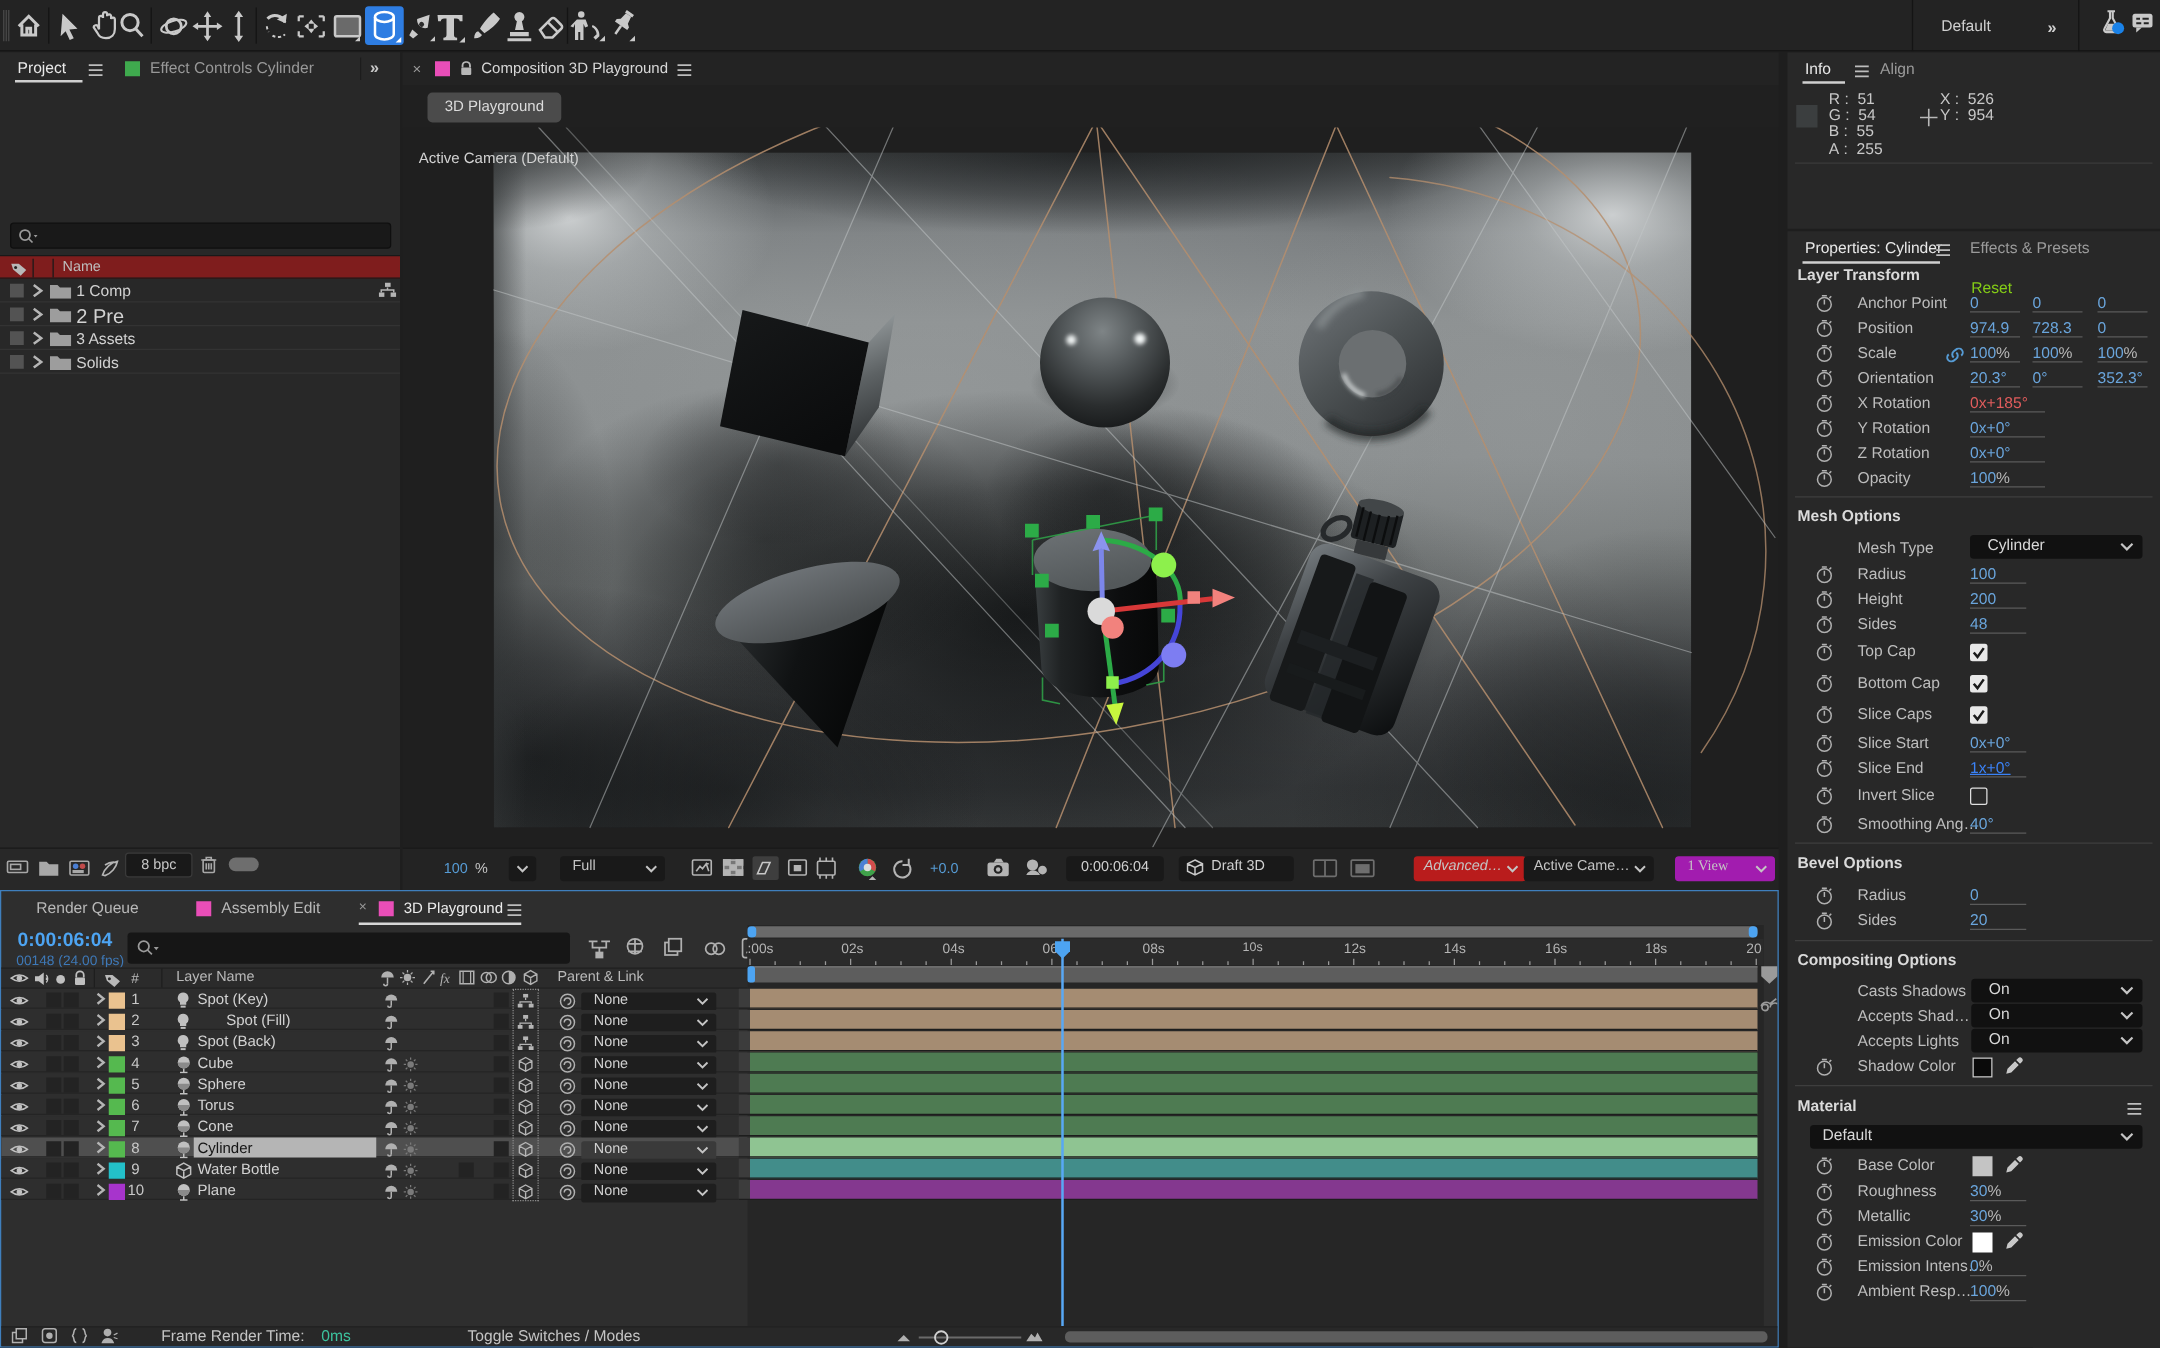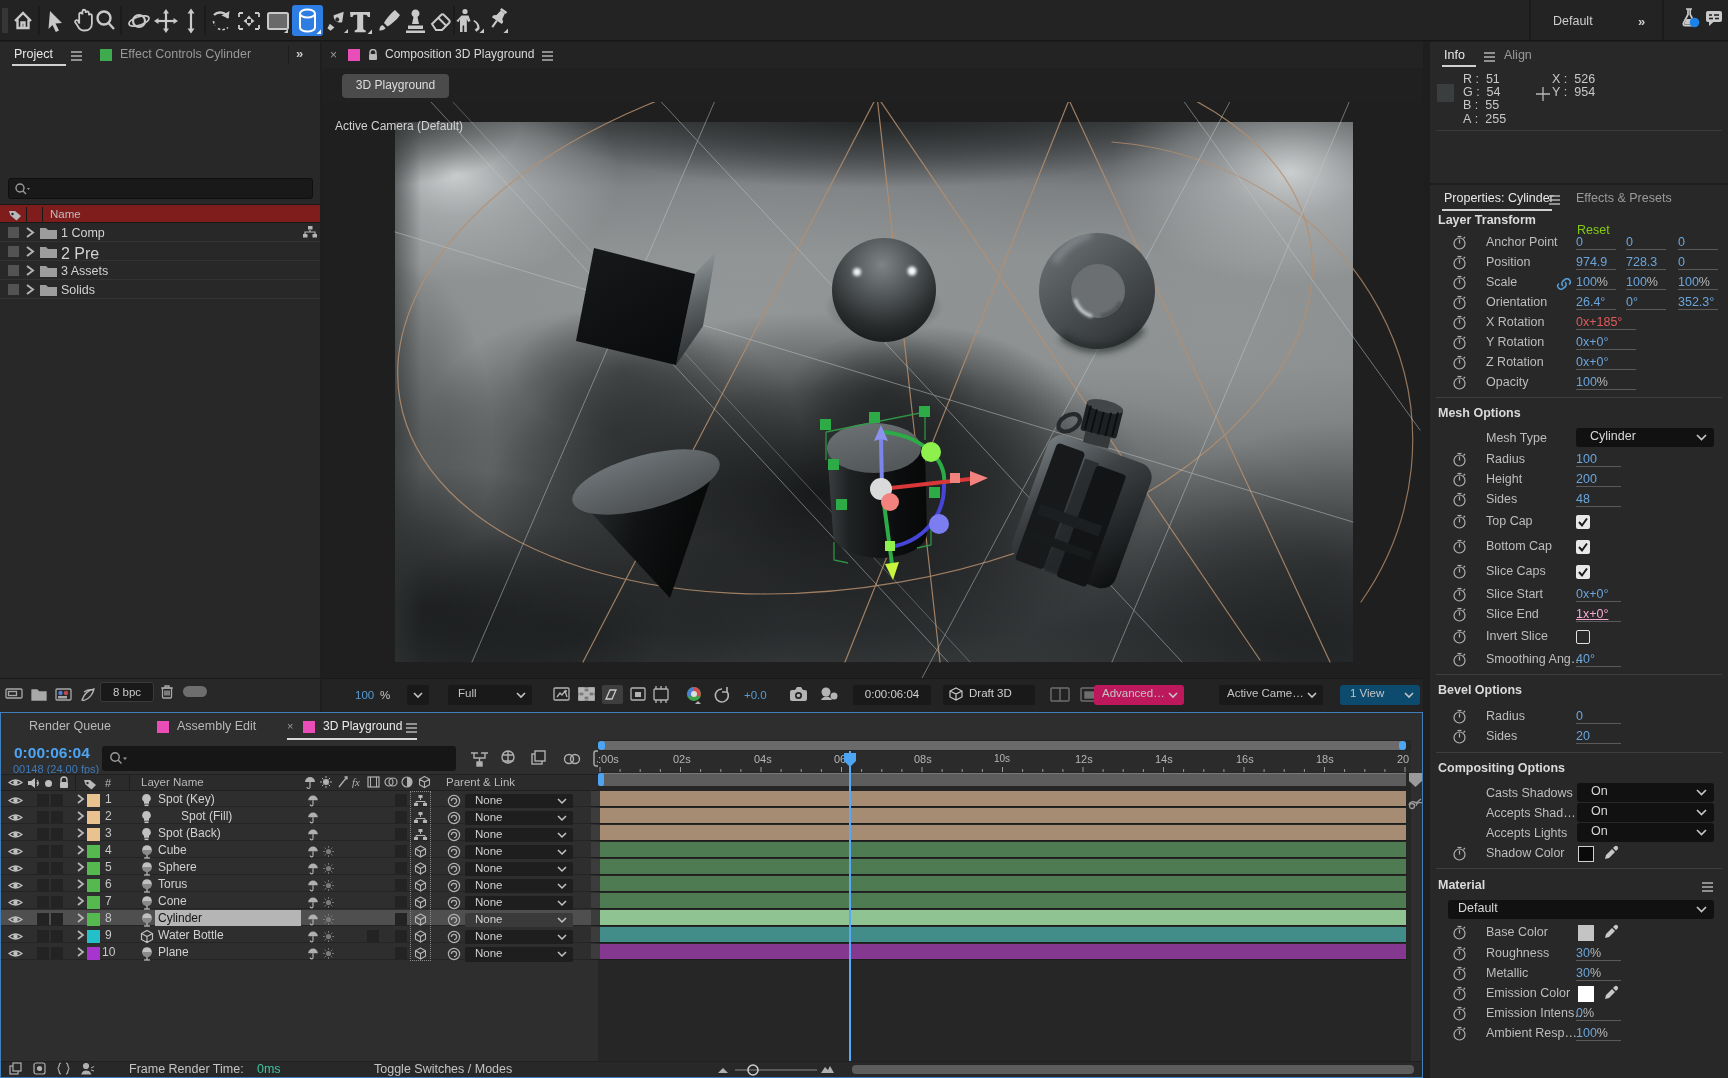--- a/index.html
+++ b/index.html
@@ -563,33 +563,33 @@
    <span class="abs" style="left:26px;top:2px;color:#d0d0d0;">Draft 3D</span>
   </div>
   <svg class="abs" width="60" height="22" style="left:727px;top:5px">
    <g stroke="#6e6e6e" stroke-width="1.4" fill="none">
           <rect x="2" y="4" width="18" height="13" rx="1"></rect>
           <line x1="11" y1="4" x2="11" y2="17"></line>
           <rect x="32" y="4" width="18" height="13" rx="1"></rect>
           <rect x="36" y="8" width="10" height="6" fill="#6e6e6e"></rect>
         </g>
   </svg>
-  <div class="abs" style="left:772px;top:6px;width:90px;height:20px;background:#be185d;border-radius:3px;">
+  <div class="abs" style="left:809px;top:6px;width:90px;height:20px;background:#b91c1c;border-radius:3px;font-style:italic;">
    <span class="abs" style="left:8px;top:2px;">Advanced…</span>
    <svg width="10" height="7" style="position:absolute;left:74px;top:7px">
           <path d="M1 1 l4 4 4-4" stroke="#c4c4c4" stroke-width="1.6" fill="none"></path>
         </svg>
   </div>
   <div class="abs" style="left:897px;top:6px;width:104px;height:20px;background:#191919;border-radius:3px;">
    <span class="abs" style="left:8px;top:2px;">Active Came…</span>
    <svg width="10" height="7" style="position:absolute;left:88px;top:7px">
           <path d="M1 1 l4 4 4-4" stroke="#c4c4c4" stroke-width="1.6" fill="none"></path>
         </svg>
   </div>
-  <div class="abs" style="left:1018px;top:6px;width:80px;height:20px;background:#0c4a6e;border-radius:3px;">
+  <div class="abs" style="left:1018px;top:6px;width:80px;height:20px;background:#a21caf;border-radius:3px;font-family:Liberation Serif, serif;">
    <span class="abs" style="left:10px;top:2px;">1 View</span>
    <svg width="10" height="7" style="position:absolute;left:64px;top:7px">
           <path d="M1 1 l4 4 4-4" stroke="#c4c4c4" stroke-width="1.6" fill="none"></path>
         </svg>
   </div>
  </div>
 </div>
 
 <div class="panel" id="info" style="left:1430px;top:42px;width:298px;height:141px;background:#282828;font-size:12.5px;color:#c8c8c8;">
  <span class="abs" style="left:14px;top:6px;color:#e8e8e8;">Info</span>
@@ -662,21 +662,21 @@
 <span class="abs" style="left:248px;top:90px;color:#6aa5dc;border-bottom:1px solid #5a5a5a;min-width:40px;">100<span style="color:#b8b8b8">%</span></span>
 <svg class="abs" width="15" height="15" style="left:22px;top:110px">
       <g fill="none" stroke="#b0b0b0" stroke-width="1.2">
         <circle cx="7.5" cy="8.5" r="5.5"></circle>
         <line x1="7.5" y1="8.5" x2="7.5" y2="4.5"></line>
         <line x1="5.5" y1="1.5" x2="9.5" y2="1.5"></line>
         <line x1="11.5" y1="3.5" x2="13" y2="2"></line>
       </g>
     </svg>
 <span class="abs" style="left:56px;top:110px;color:#bdbdbd;">Orientation</span>
-<span class="abs" style="left:146px;top:110px;color:#6aa5dc;border-bottom:1px solid #5a5a5a;min-width:40px;">26.4°</span>
+<span class="abs" style="left:146px;top:110px;color:#6aa5dc;border-bottom:1px solid #5a5a5a;min-width:40px;">20.3°</span>
 <span class="abs" style="left:196px;top:110px;color:#6aa5dc;border-bottom:1px solid #5a5a5a;min-width:40px;">0°</span>
 <span class="abs" style="left:248px;top:110px;color:#6aa5dc;border-bottom:1px solid #5a5a5a;min-width:40px;">352.3°</span>
 <svg class="abs" width="16" height="12" style="left:126px;top:93px">
       <g fill="none" stroke="#569bd4" stroke-width="1.6">
         <path d="M7 8 a3.2 3.2 0 0 1 0-5 l2-1.5 a3.2 3.2 0 0 1 4 5"></path>
         <path d="M9 4 a3.2 3.2 0 0 1 0 5 l-2 1.5 a3.2 3.2 0 0 1 -4-5"></path>
       </g>
     </svg>
 <svg class="abs" width="15" height="15" style="left:22px;top:130px">
       <g fill="none" stroke="#b0b0b0" stroke-width="1.2">
@@ -811,21 +811,21 @@
 <span class="abs" style="left:146px;top:402px;color:#6aa5dc;border-bottom:1px solid #5a5a5a;min-width:45px;">0x<span>+0°</span></span>
 <svg class="abs" width="15" height="15" style="left:22px;top:422px">
       <g fill="none" stroke="#b0b0b0" stroke-width="1.2">
         <circle cx="7.5" cy="8.5" r="5.5"></circle>
         <line x1="7.5" y1="8.5" x2="7.5" y2="4.5"></line>
         <line x1="5.5" y1="1.5" x2="9.5" y2="1.5"></line>
         <line x1="11.5" y1="3.5" x2="13" y2="2"></line>
       </g>
     </svg>
 <span class="abs" style="left:56px;top:422px;color:#bdbdbd;">Slice End</span>
-<span class="abs" style="left:146px;top:422px;color:#f9a8d4;border-bottom:1px solid #5a5a5a;min-width:45px;text-decoration:underline;">1x<span>+0°</span></span>
+<span class="abs" style="left:146px;top:422px;color:#3b82f6;border-bottom:1px solid #5a5a5a;min-width:45px;text-decoration:underline;">1x<span>+0°</span></span>
 <svg class="abs" width="15" height="15" style="left:22px;top:444px">
       <g fill="none" stroke="#b0b0b0" stroke-width="1.2">
         <circle cx="7.5" cy="8.5" r="5.5"></circle>
         <line x1="7.5" y1="8.5" x2="7.5" y2="4.5"></line>
         <line x1="5.5" y1="1.5" x2="9.5" y2="1.5"></line>
         <line x1="11.5" y1="3.5" x2="13" y2="2"></line>
       </g>
     </svg>
 <span class="abs" style="left:56px;top:444px;color:#bdbdbd;">Invert Slice</span>
 <div class="abs" style="left:146px;top:445px;width:14px;height:14px;background:#2a2a2a;border:1.5px solid #e0e0e0;border-radius:2px;"></div>

